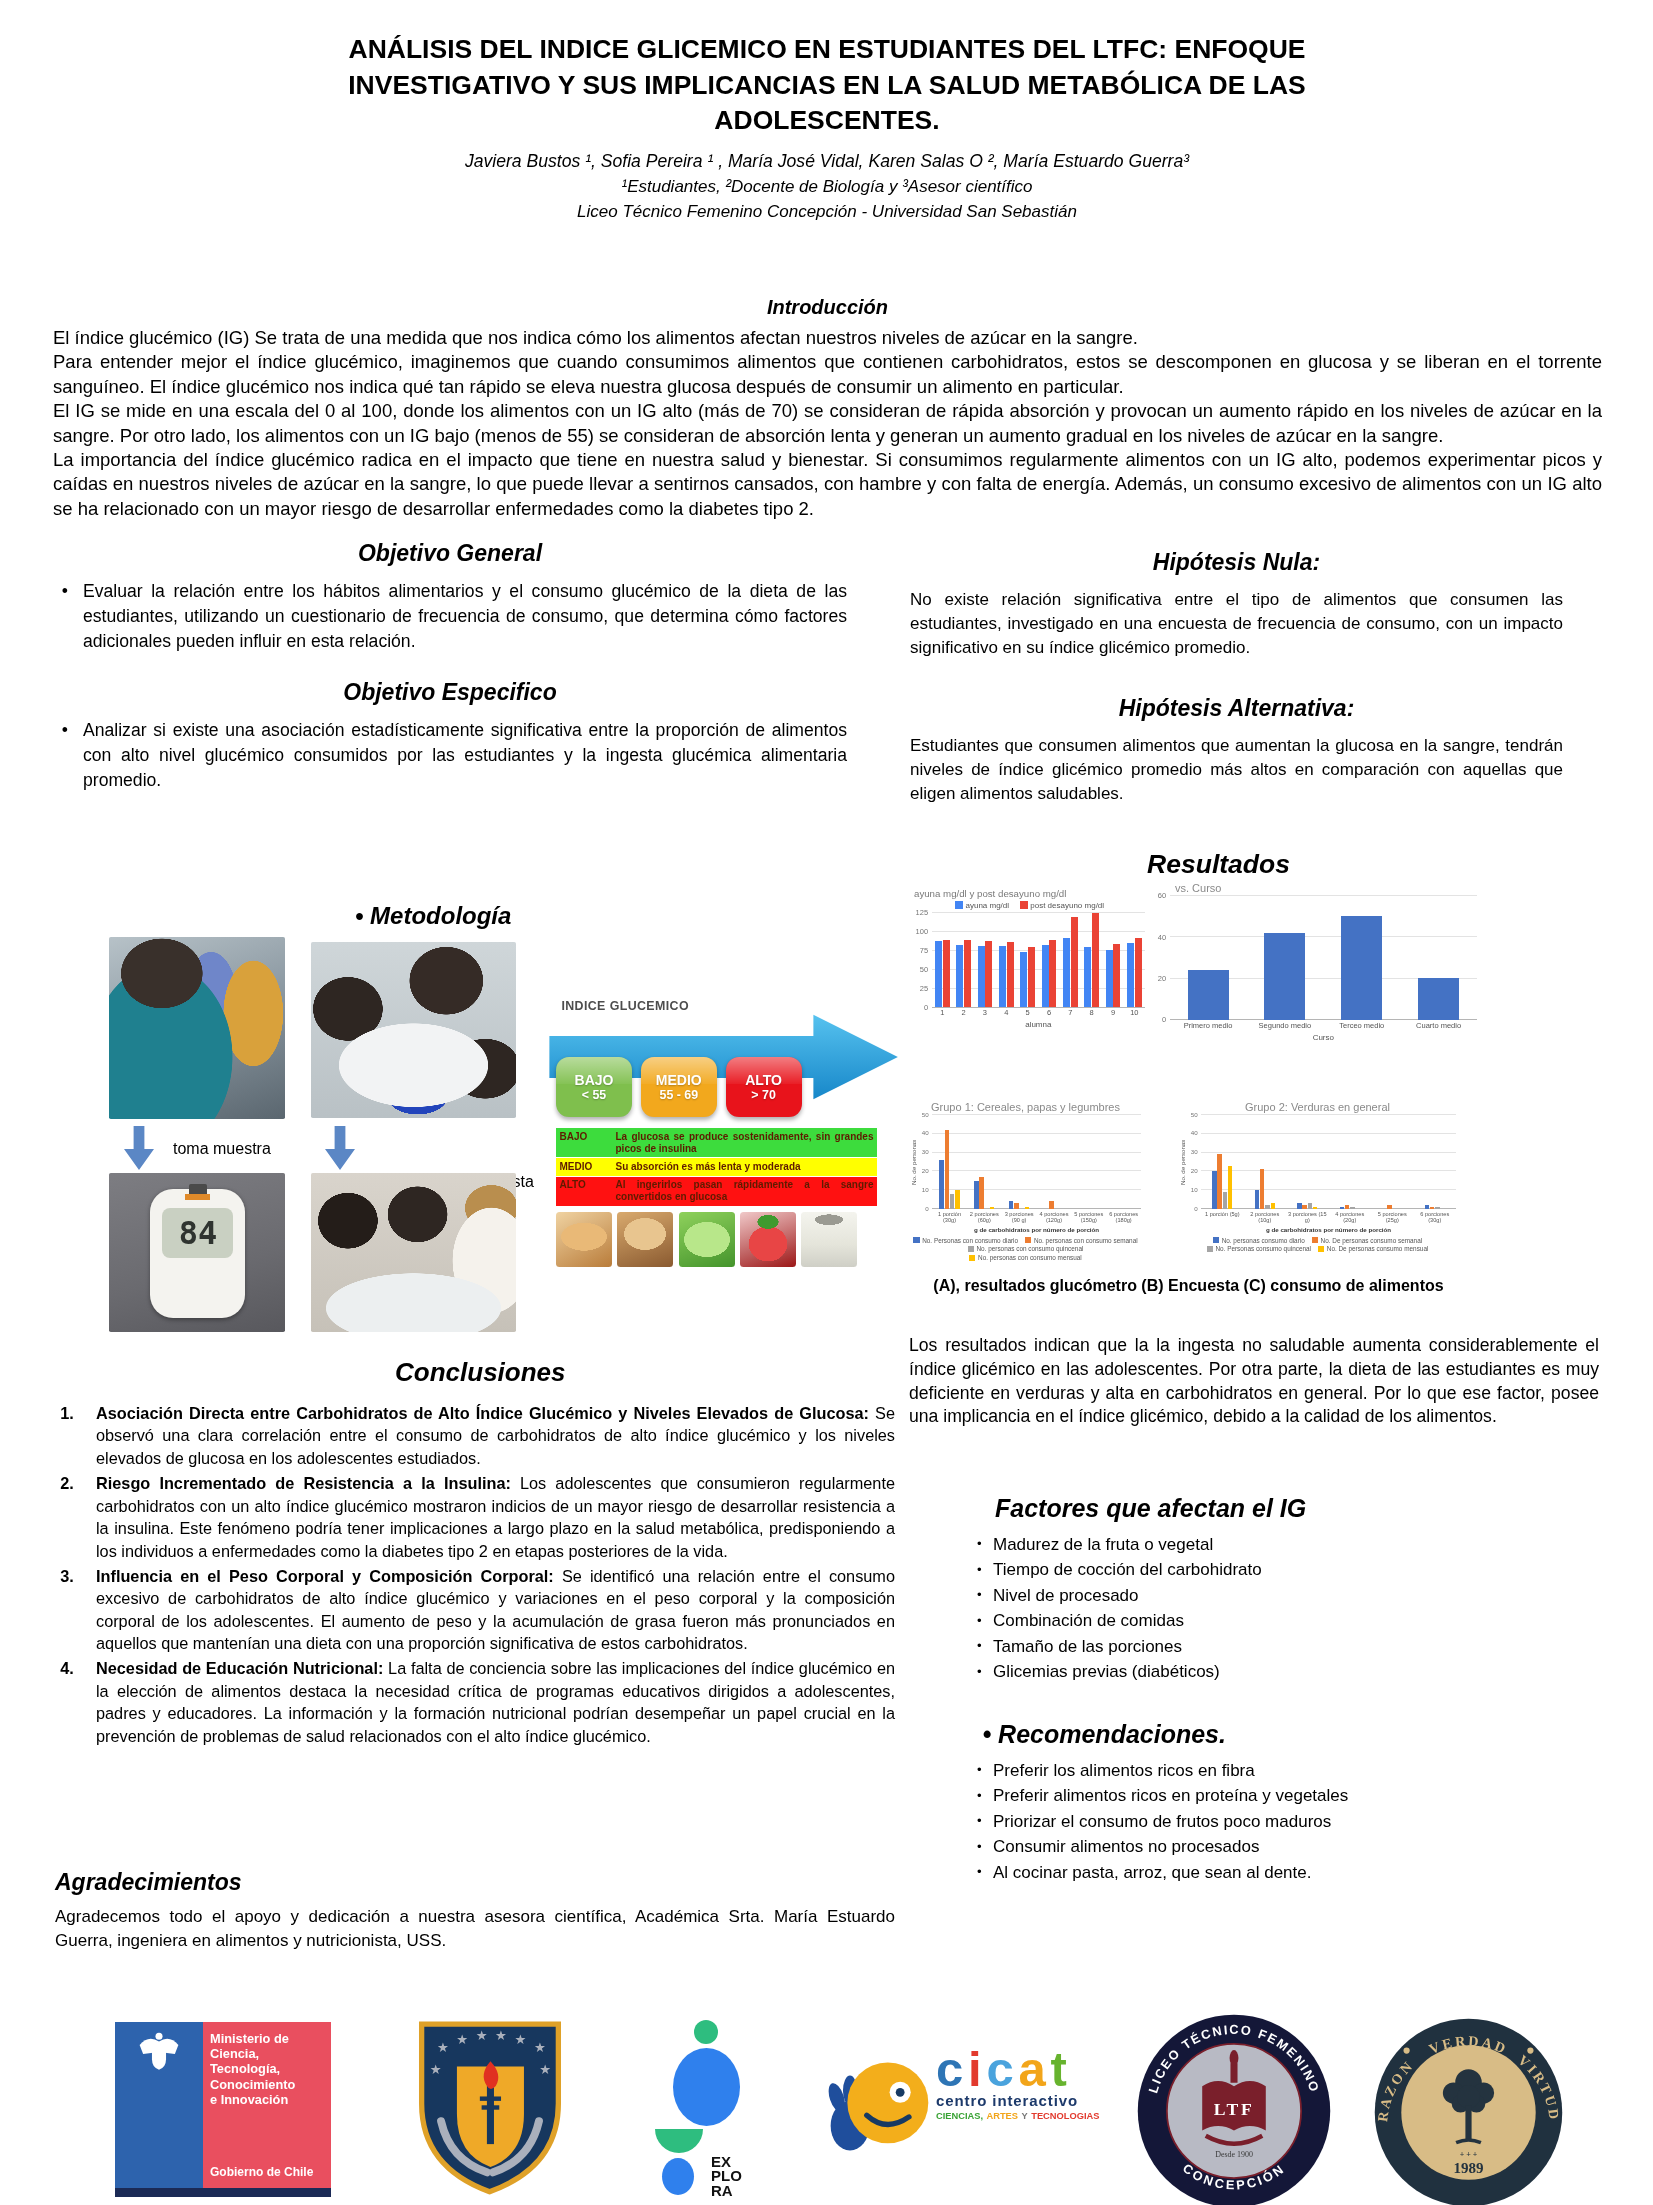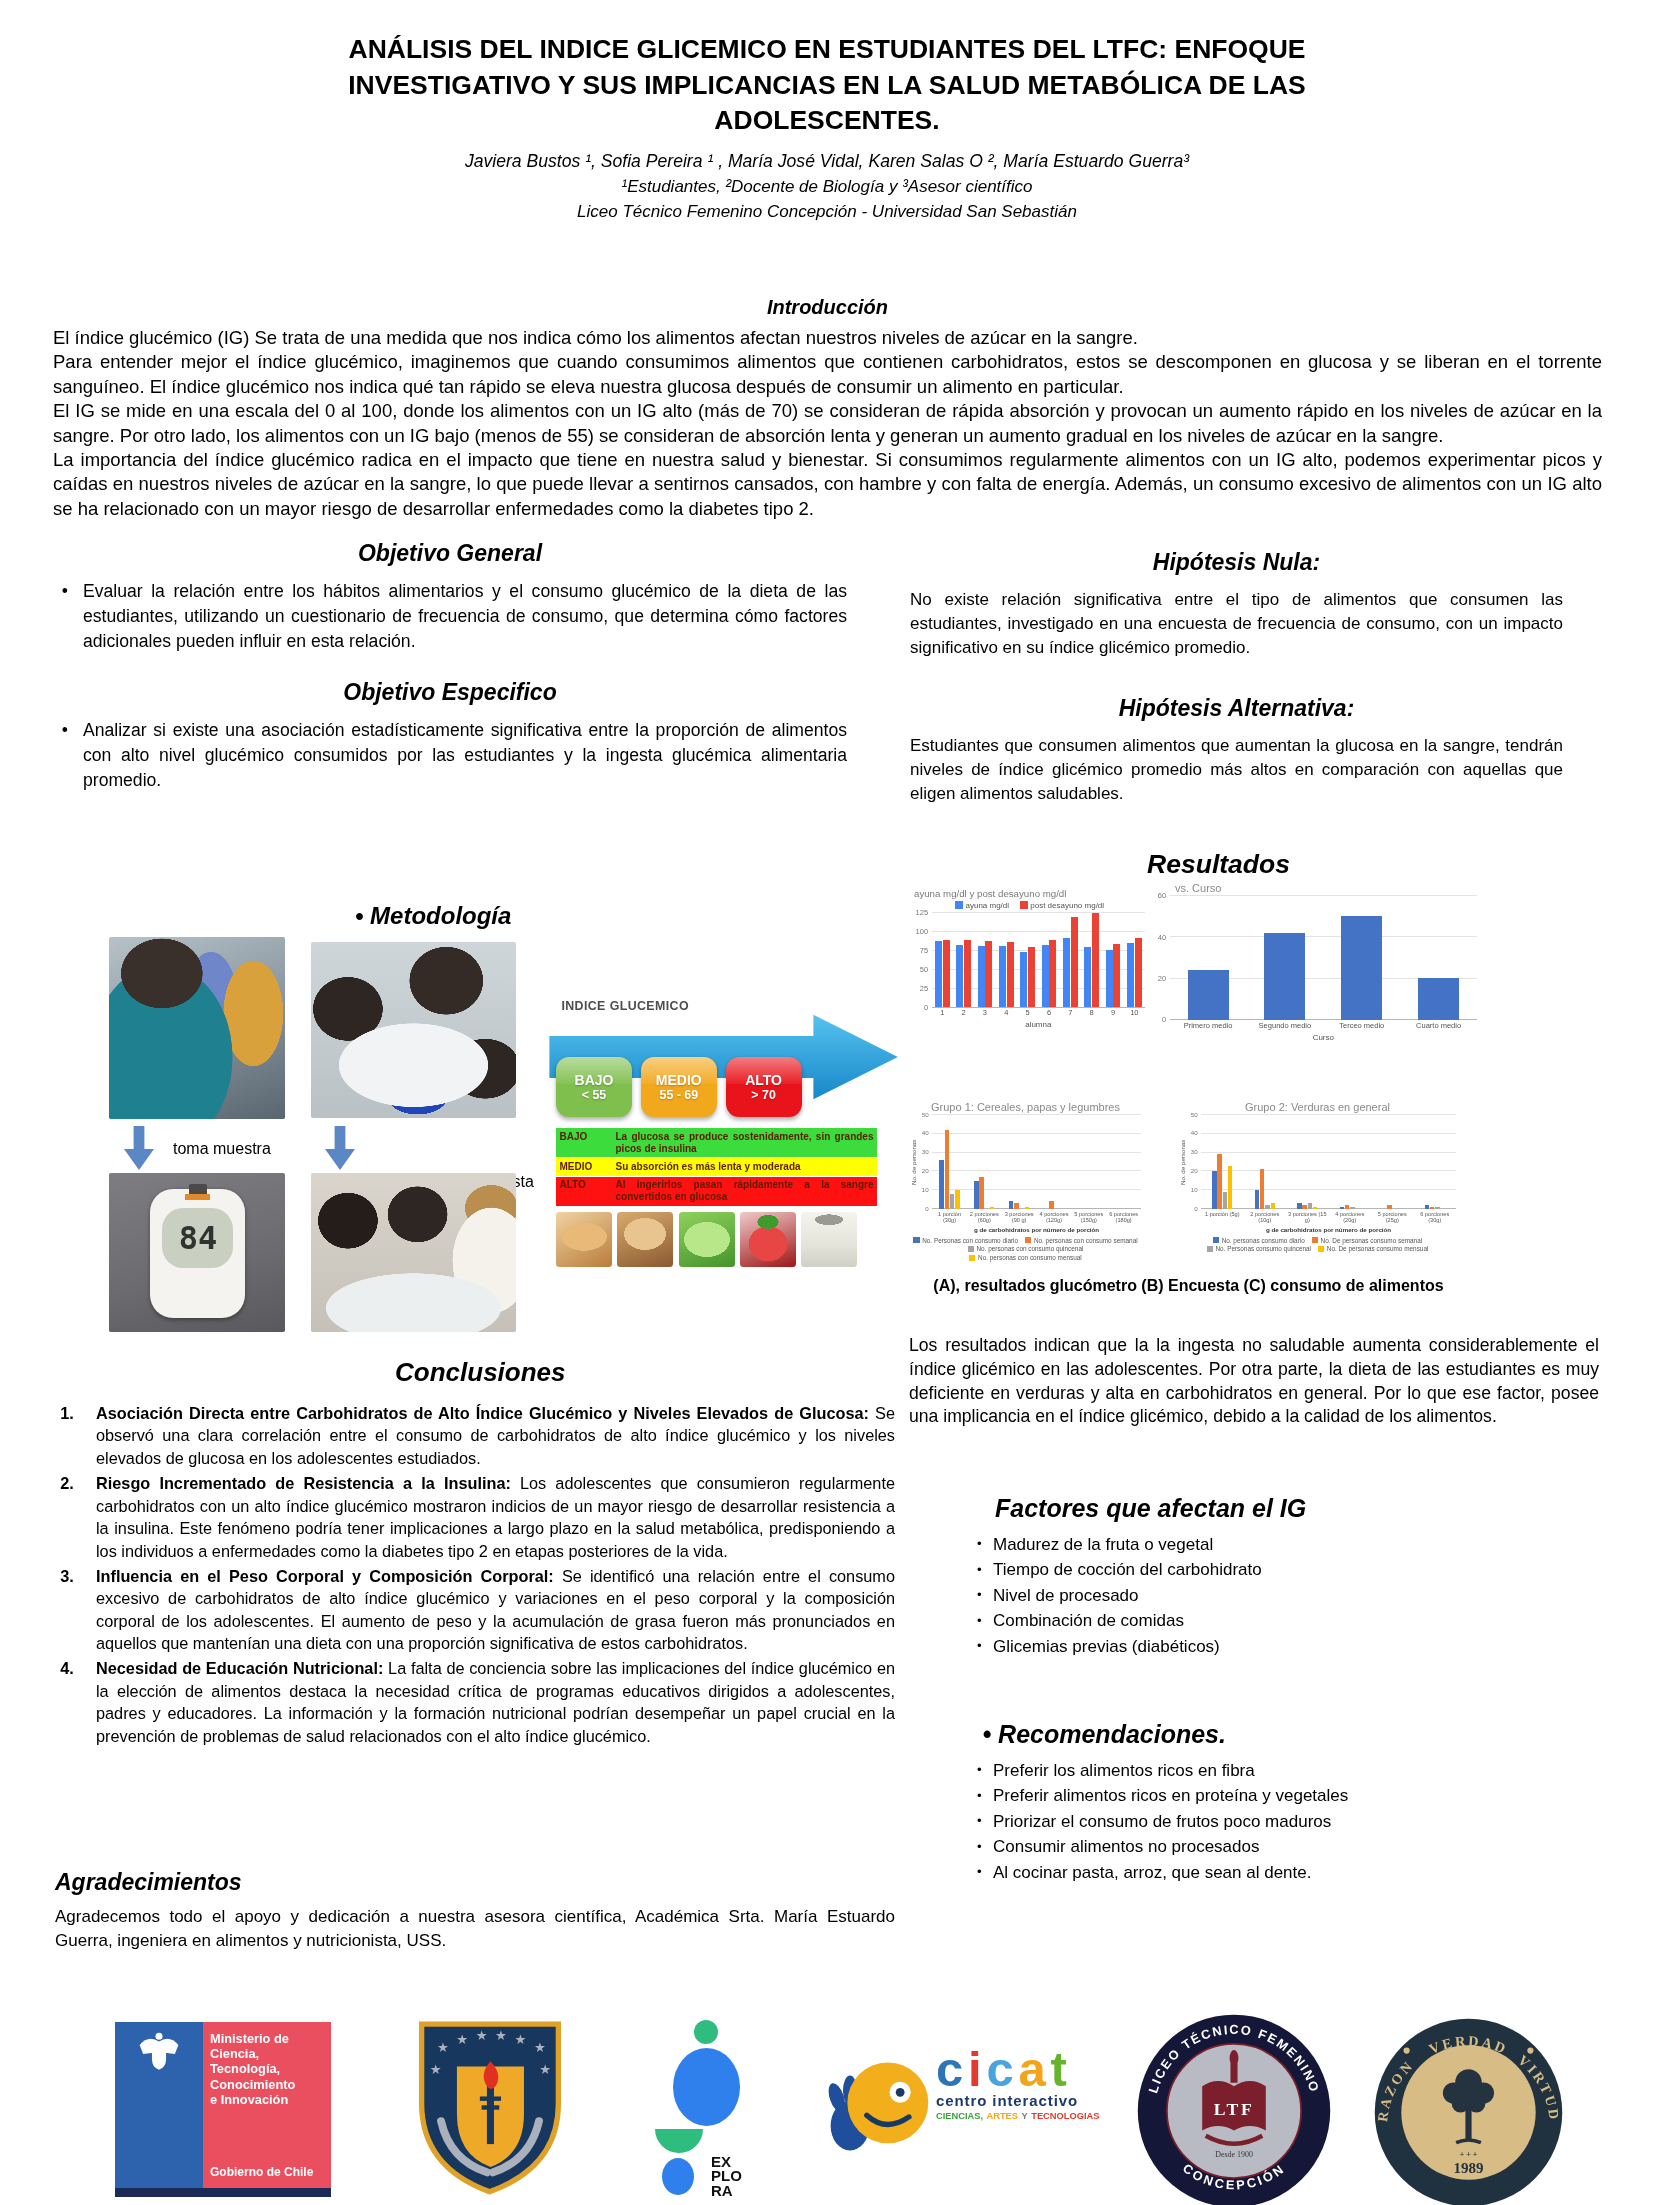--- a/index.html
+++ b/index.html
@@ -45,21 +45,21 @@
     radial-gradient(ellipse 75px 42px at 50% 70%,#f2f3f4 99%,transparent 100%),
     radial-gradient(ellipse 35px 32px at 18% 38%,#2e2622 99%,transparent 100%),
     radial-gradient(ellipse 37px 34px at 66% 22%,#352b26 99%,transparent 100%),
     radial-gradient(ellipse 35px 30px at 85% 72%,#2e2622 99%,transparent 100%),
     radial-gradient(ellipse 30px 17.6px at 52% 88%,#2244bb 99%,transparent 100%),
     linear-gradient(180deg,#cfd6d9 0%,#b9c1c5 100%);}
   #ph3{left:109px;top:1173px;width:176px;height:159px;background:linear-gradient(165deg,#7d7d82 0%,#6a6a6f 60%,#58585d 100%);}
   .gluco{position:absolute;left:41px;top:16px;width:95px;height:129px;background:#f4f3ef;border-radius:23px;box-shadow:0 1.8px 4.4px rgba(0,0,0,.35);}
   .gluco .strip{position:absolute;left:39px;top:-5.3px;width:17.6px;height:12.4px;background:#4a4a4a;border-radius:1.8px;}
   .gluco .strip2{position:absolute;left:35px;top:5.3px;width:25px;height:5.3px;background:#e08a2a;}
-  .gluco .lcd{position:absolute;left:12.4px;top:19.4px;width:71px;height:60px;background:#c9d0c2;border-radius:21px;
+  .gluco .lcd{position:absolute;left:12.4px;top:19.4px;width:71px;height:50px;background:#c9d0c2;border-radius:8px;
     display:flex;align-items:center;justify-content:center;}
   .gluco .lcd span{font-family:"DejaVu Sans Mono",monospace;font-size:32px;font-weight:bold;color:#2f3430;}
   #ph4{left:311px;top:1173px;width:205px;height:159px;background:
     radial-gradient(ellipse 88px 35px at 50% 85%,#eceff0 99%,transparent 100%),
     radial-gradient(ellipse 30px 28px at 18% 30%,#241d19 99%,transparent 100%),
     radial-gradient(ellipse 30px 28px at 52% 26%,#2e2622 99%,transparent 100%),
     radial-gradient(ellipse 39px 53px at 88% 55%,#f5f2ec 99%,transparent 100%),
     radial-gradient(ellipse 26.5px 23px at 88% 22%,#b98e4e 99%,transparent 100%),
     radial-gradient(ellipse 10.6px 8.8px at 46% 92%,#7ec832 99%,transparent 100%),
     linear-gradient(180deg,#d9d4cc 0%,#c6c1b8 100%);}
@@ -599,20 +599,21 @@
   <div class="res-caption">(A), resultados glucómetro (B) Encuesta (C) consumo de alimentos</div>
   <div class="res-para">Los resultados indican que la la ingesta no saludable aumenta considerablemente el índice glicémico en las adolescentes. Por otra parte, la dieta de las estudiantes es muy deficiente en verduras y alta en carbohidratos en general. Por lo que ese factor, posee una implicancia en el índice glicémico, debido a la calidad de los alimentos.</div>
 
   <div class="fact">
     <h3 class="hd">Factores que afectan el IG</h3>
     <ul>
       <li>Madurez de la fruta o vegetal</li>
       <li>Tiempo de cocción del carbohidrato</li>
       <li>Nivel de procesado</li>
       <li>Combinación de comidas</li>
+      <li>Tamaño de las porciones</li>
       <li>Glicemias previas (diabéticos)</li>
     </ul>
   </div>
 
   <div class="reco">
     <h3 class="hd">• Recomendaciones.</h3>
     <ul>
       <li>Preferir los alimentos ricos en fibra</li>
       <li>Preferir alimentos ricos en proteína y vegetales</li>
       <li>Priorizar el consumo de frutos poco maduros</li>

